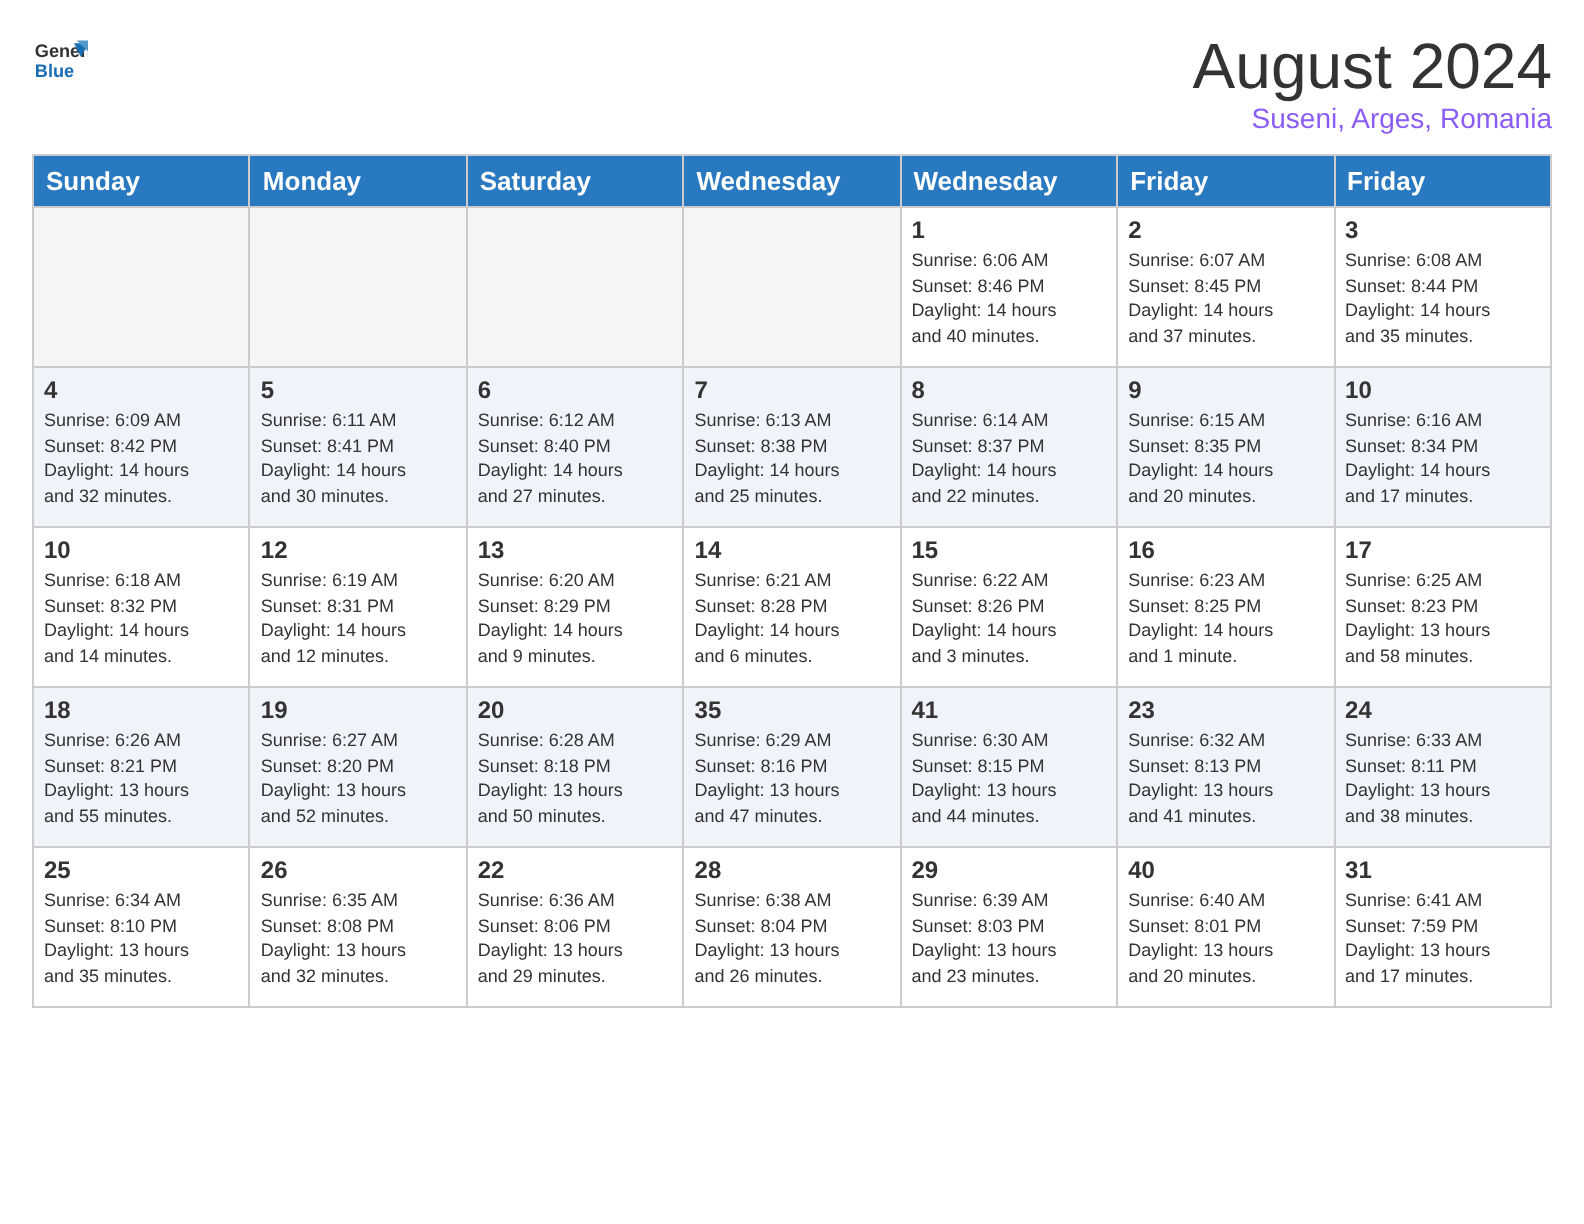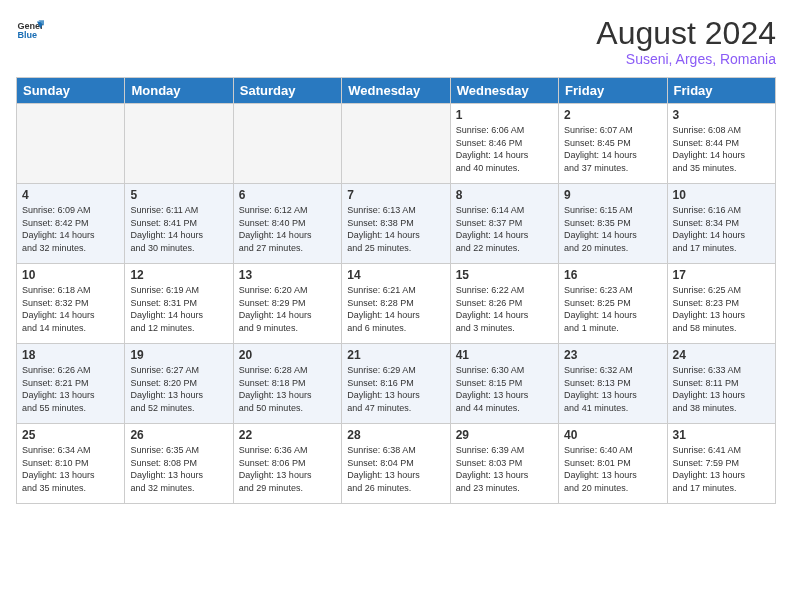--- a/index.html
+++ b/index.html
@@ -205,21 +205,21 @@
           </td>
           <td>
             <span class="day-number">19</span>
             <div class="day-info">Sunrise: 6:27 AM<br>Sunset: 8:20 PM<br>Daylight: 13 hours<br>and 52 minutes.</div>
           </td>
           <td>
             <span class="day-number">20</span>
             <div class="day-info">Sunrise: 6:28 AM<br>Sunset: 8:18 PM<br>Daylight: 13 hours<br>and 50 minutes.</div>
           </td>
           <td>
-            <span class="day-number">21</span>
+            <span class="day-number">35</span>
             <div class="day-info">Sunrise: 6:29 AM<br>Sunset: 8:16 PM<br>Daylight: 13 hours<br>and 47 minutes.</div>
           </td>
           <td>
             <span class="day-number">41</span>
             <div class="day-info">Sunrise: 6:30 AM<br>Sunset: 8:15 PM<br>Daylight: 13 hours<br>and 44 minutes.</div>
           </td>
           <td>
             <span class="day-number">23</span>
             <div class="day-info">Sunrise: 6:32 AM<br>Sunset: 8:13 PM<br>Daylight: 13 hours<br>and 41 minutes.</div>
           </td>

